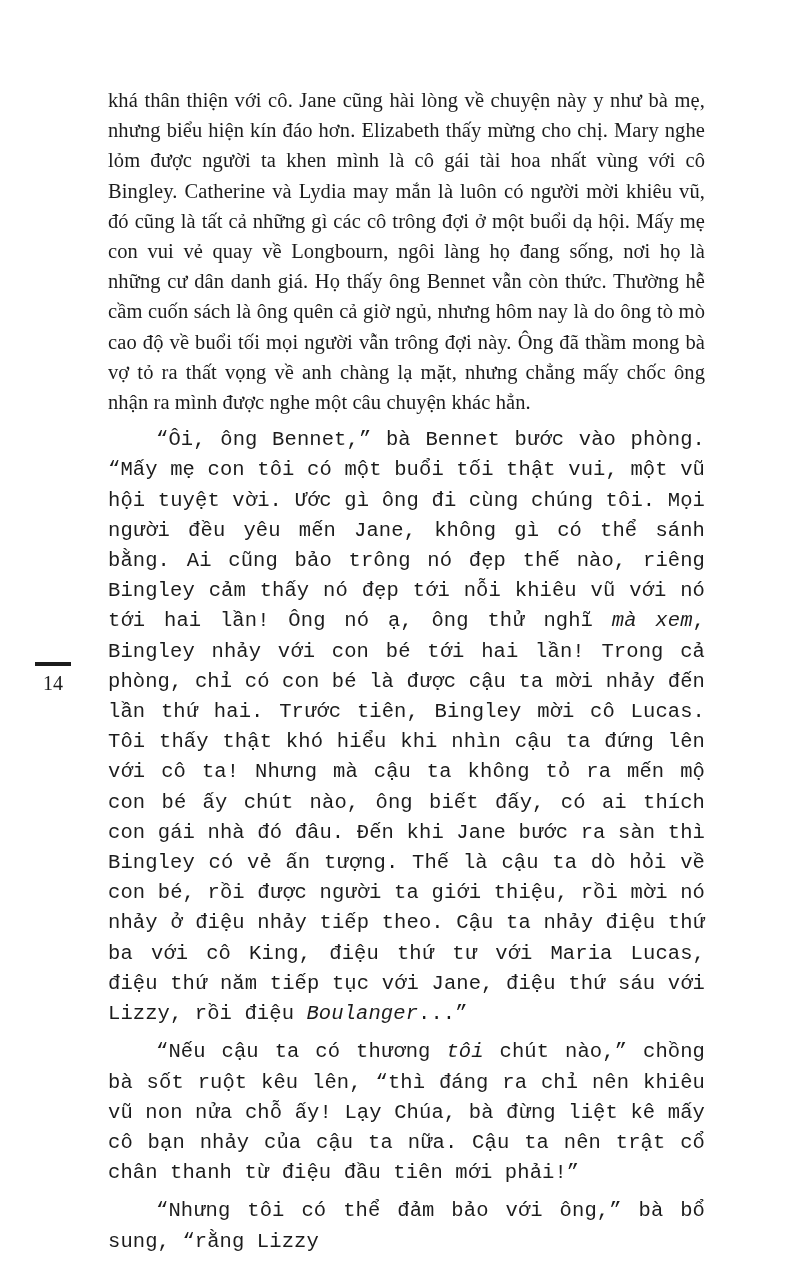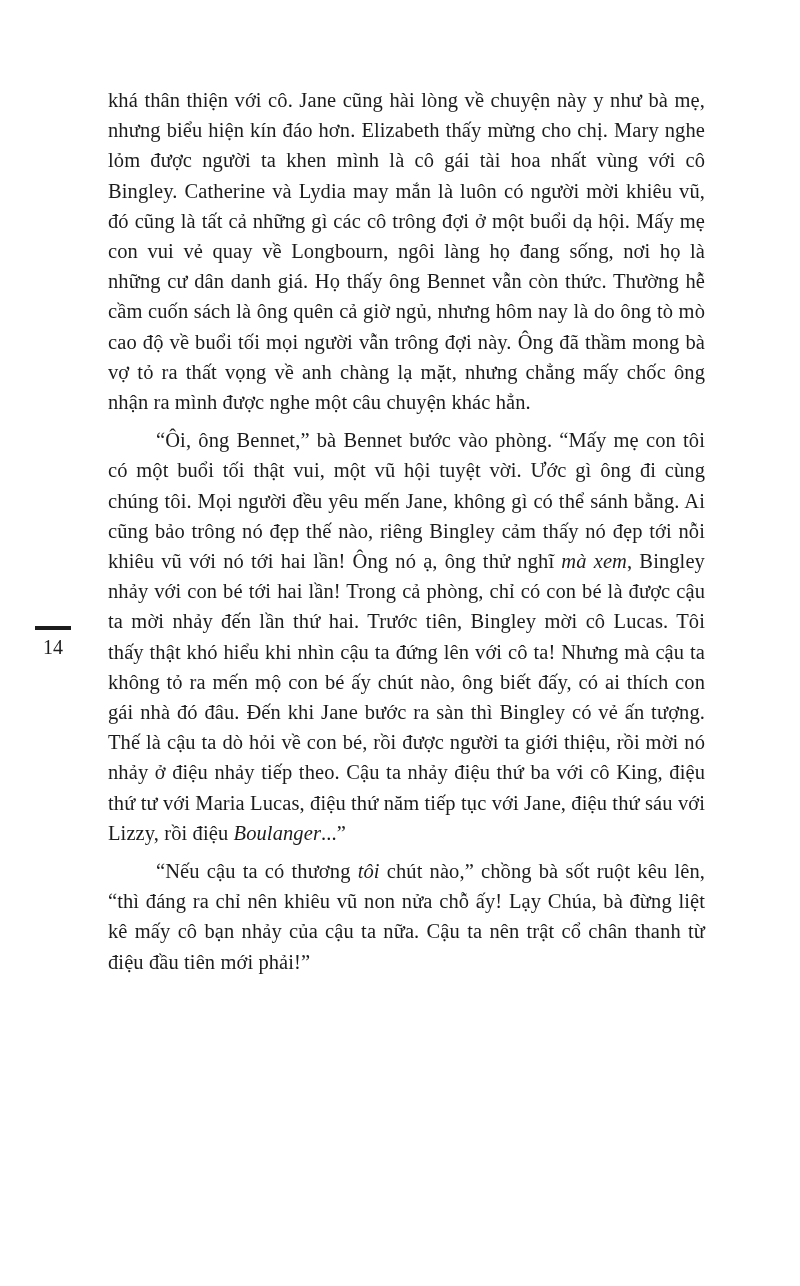--- a/index.html
+++ b/index.html
@@ -29,28 +29,29 @@
     line-height: 30.2px;
     text-align: justify;
     letter-spacing: 0.1px;
   }
   .para {
     margin: 8px;
     padding: 0;
   }
   .para.indent {
     text-indent: 48px;
+    font-family: Liberation Mono, monospace;
   }
   .em {
     font-style: italic;
   }
   .folio {
     position: absolute;
     left: 32px;
-    top: 626px;
+    top: 662px;
     width: 42px;
     text-align: center;
     color: #1c1c1c;
   }
   .folio-rule {
     width: 36px;
     height: 4px;
     background: #1c1c1c;
     margin: 0 auto 7px auto;
   }
@@ -67,15 +68,16 @@
 
   <div class="folio">
     <div class="folio-rule"></div>
     <div class="folio-number">14</div>
   </div>
 
   <div class="text-block">
       <p class="para"><span>khá thân thiện với cô. Jane cũng hài lòng về chuyện này y như bà mẹ, nhưng biểu hiện kín đáo hơn. Elizabeth thấy mừng cho chị. Mary nghe lỏm được người ta khen mình là cô gái tài hoa nhất vùng với cô Bingley. Catherine và Lydia may mắn là luôn có người mời khiêu vũ, đó cũng là tất cả những gì các cô trông đợi ở một buổi dạ hội. Mấy mẹ con vui vẻ quay về Longbourn, ngôi làng họ đang sống, nơi họ là những cư dân danh giá. Họ thấy ông Bennet vẫn còn thức. Thường hễ cầm cuốn sách là ông quên cả giờ ngủ, nhưng hôm nay là do ông tò mò cao độ về buổi tối mọi người vẫn trông đợi này. Ông đã thầm mong bà vợ tỏ ra thất vọng về anh chàng lạ mặt, nhưng chẳng mấy chốc ông nhận ra mình được nghe một câu chuyện khác hẳn.</span></p>
       <p class="para indent"><span>“Ôi, ông Bennet,” bà Bennet bước vào phòng. “Mấy mẹ con tôi có một buổi tối thật vui, một vũ hội tuyệt vời. Ước gì ông đi cùng chúng tôi. Mọi người đều yêu mến Jane, không gì có thể sánh bằng. Ai cũng bảo trông nó đẹp thế nào, riêng Bingley cảm thấy nó đẹp tới nỗi khiêu vũ với nó tới hai lần! Ông nó ạ, ông thử nghĩ </span><span class="em">mà xem</span><span>, Bingley nhảy với con bé tới hai lần! Trong cả phòng, chỉ có con bé là được cậu ta mời nhảy đến lần thứ hai. Trước tiên, Bingley mời cô Lucas. Tôi thấy thật khó hiểu khi nhìn cậu ta đứng lên với cô ta! Nhưng mà cậu ta không tỏ ra mến mộ con bé ấy chút nào, ông biết đấy, có ai thích con gái nhà đó đâu. Đến khi Jane bước ra sàn thì Bingley có vẻ ấn tượng. Thế là cậu ta dò hỏi về con bé, rồi được người ta giới thiệu, rồi mời nó nhảy ở điệu nhảy tiếp theo. Cậu ta nhảy điệu thứ ba với cô King, điệu thứ tư với Maria Lucas, điệu thứ năm tiếp tục với Jane, điệu thứ sáu với Lizzy, rồi điệu </span><span class="em">Boulanger</span><span>...”</span></p>
       <p class="para indent"><span>“Nếu cậu ta có thương </span><span class="em">tôi</span><span> chút nào,” chồng bà sốt ruột kêu lên, “thì đáng ra chỉ nên khiêu vũ non nửa chỗ ấy! Lạy Chúa, bà đừng liệt kê mấy cô bạn nhảy của cậu ta nữa. Cậu ta nên trật cổ chân thanh từ điệu đầu tiên mới phải!”</span></p>
+      <p class="para indent"><span>“Nhưng tôi có thể đảm bảo với ông,” bà bổ sung, “rằng Lizzy</span></p>
     </div>
 
 </div>
 
 </body></html>

